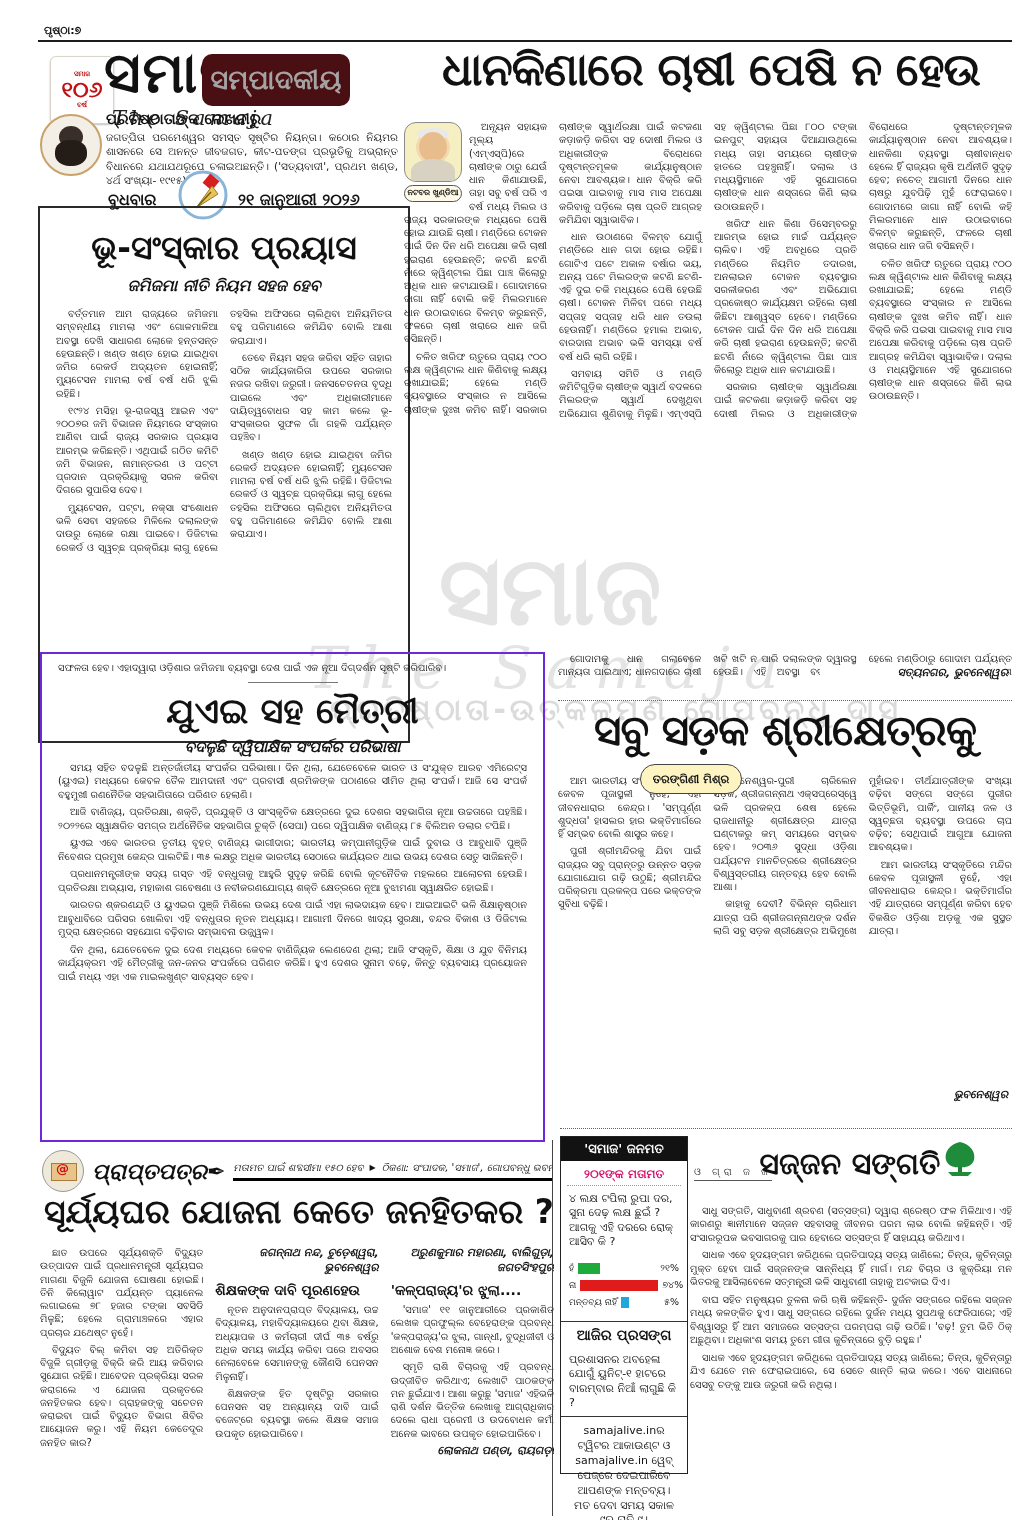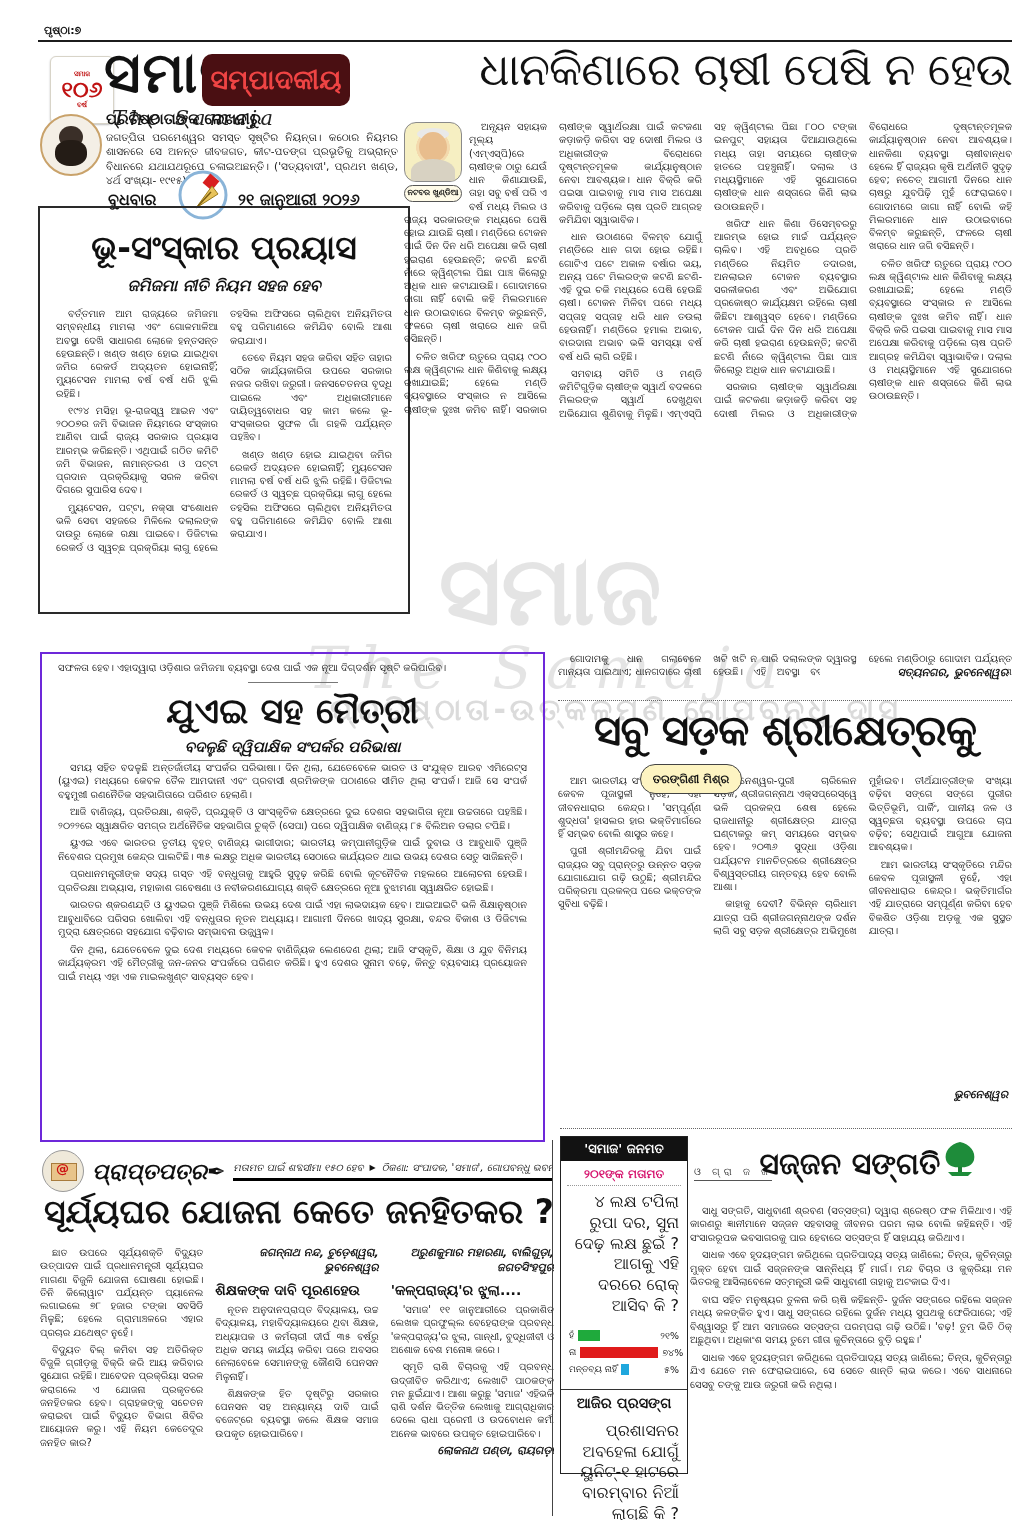--- a/index.html
+++ b/index.html
@@ -10,37 +10,37 @@
   
   .hairline{height:2px;background:#1c1c1c;}
   .page-label{font-size:11px;font-weight:bold;}
   .badge{width:62px;height:66px;border:1px solid #d8d4c8;border-radius:6px;background:#fff;
          box-shadow:0 1px 2px rgba(0,0,0,.25);text-align:center;color:#c01212;line-height:1.05;
          display:flex;flex-direction:column;justify-content:center;}
   .badge .tiny{font-size:7px;font-weight:bold;}
   .badge .big{font-size:22px;font-weight:700;}
   .masthead-title{font-family:"DejaVu Serif",serif;font-size:56px;font-weight:800;letter-spacing:2px;line-height:1;}
   .masthead-script{font-family:"DejaVu Serif",serif;font-style:italic;font-size:21px;letter-spacing:4px;color:#222;}
-  .section-box{background:#4a0f12;color:#ef4444;border-radius:10px;display:flex;align-items:center;justify-content:center;
+  .section-box{background:#4a0f12;color:#a3a3a3;border-radius:10px;display:flex;align-items:center;justify-content:center;
                font-size:27px;font-weight:800;}
   .founder-heading{font-size:15px;font-weight:800;}
   .founder-quote{font-size:10.5px;line-height:1.38;text-align:justify;}
   .dateline{font-size:16px;font-weight:800;}
   
   .col-body{column-gap:12px;font-size:9.9px;line-height:1.34;text-align:justify;overflow:hidden;}
   .para{margin:0 0 4px 0;text-indent:12px;}
   .sig{font-style:italic;font-weight:bold;font-size:11px;text-align:right;}
   .letter-head{font-size:14px;font-weight:800;margin:6px 0 3px 0;}
   
   .ed-box{border:2px solid #2a2a2a;padding:10px 16px;box-sizing:border-box;background:transparent;}
   .ed-title{text-align:center;font-size:33px;font-weight:800;margin-top:10px;}
   .ed-sub{text-align:center;font-size:16px;font-weight:bold;font-style:italic;margin-top:8px;}
   .ed-body{margin-top:12px;column-count:2;height:330px;}
   
-  .lead-headline{text-align:right;font-size:45px;font-weight:400;letter-spacing:-1px;line-height:1.05;}
+  .lead-headline{text-align:center;font-size:45px;font-weight:700;letter-spacing:-1px;line-height:1.05;}
   .lead-body{column-count:4;height:530px;}
   .lead-tail{column-count:3;height:36px;}
   .author-card{float:left;width:58px;margin:2px 7px 4px 0;}
   .author-photo{width:56px;height:58px;border:1px solid #8a8a8a;border-radius:12px;
                 background:radial-gradient(circle at 50% 42%, #f3d9ad 0 38%, #f6efc2 39% 100%);position:relative;overflow:hidden;}
   .author-photo .face{position:absolute;left:14px;top:9px;width:28px;height:30px;border-radius:50%;background:#e8bd8d;}
   .author-photo .hair{position:absolute;left:12px;top:5px;width:32px;height:12px;border-radius:50%;background:#e9e9e9;}
   .author-photo .body{position:absolute;left:6px;top:36px;width:44px;height:24px;border-radius:50% 50% 0 0;background:#d8d2c2;}
   .byline-capsule{margin-top:3px;border:1px solid #555;border-radius:9px;background:#fffbe8;
                   font-size:8px;font-weight:800;text-align:center;padding:2px 0;}
@@ -69,21 +69,21 @@
                 display:flex;gap:6px;align-items:center;white-space:nowrap;overflow:hidden;}
   .letters-info .sep{font-size:8px;}
   .letters-headline{font-size:33px;font-weight:800;}
   .letters-body{column-count:3;height:268px;}
   .vrule{width:1px;background:#444;}
   
   .poll-box{border:1.5px solid #222;box-sizing:border-box;background:#fff;}
   .poll-header{background:#121212;color:#fff;text-align:center;font-size:13px;font-weight:800;padding:4px 2px;}
   .poll-sub{color:#d6146e;text-align:center;font-size:12px;font-weight:800;padding:6px 2px 4px;
             border-bottom:1px dotted #999;margin:0 6px;}
-  .poll-q{font-size:16px;text-align:right;line-height:1.3;padding:6px 8px;}
+  .poll-q{font-size:11px;text-align:left;line-height:1.3;padding:6px 8px;}
   .poll-bars{padding:2px 8px 8px;}
   .poll-row{display:flex;align-items:center;gap:4px;margin:5px 0;font-size:9px;}
   .poll-row .bar{height:11px;flex:0 0 auto;}
   .poll-row .pct{margin-left:auto;font-size:9.5px;}
   .poll-div{border-top:1px solid #333;margin:0;}
   .poll-today-h{font-size:14.5px;font-weight:800;text-align:center;padding:5px 0 3px;}
   .poll-instr{font-size:11px;text-align:center;line-height:1.35;padding:7px 8px;}
   
   .sajjan-kicker{font-size:10px;letter-spacing:4px;border-bottom:1px solid #555;padding-bottom:2px;color:#333;}
   .sajjan-title{text-align:center;font-size:30px;font-weight:800;}
@@ -133,21 +133,21 @@
   <div class="abs z1" style="left:178px;top:170px;">
     <svg width="50" height="50" viewBox="0 0 50 50">
       <circle cx="25" cy="25" r="23" fill="#ffffff" stroke="#8ab4d8" stroke-width="3"></circle>
       <rect x="27" y="6" width="12" height="12" fill="#d81f1f" transform="rotate(40 33 12)"></rect>
       <polygon points="18,38 34,16 40,24" fill="#e8c35a" stroke="#9c7c1e" stroke-width="1"></polygon>
       <line x1="20" y1="36" x2="33" y2="22" stroke="#7a5c10" stroke-width="1.5"></line>
     </svg>
   </div>
   <div class="abs dateline z1" style="left:238px;top:190px;">୨୧ ଜାନୁଆରୀ ୨୦୨୬</div>
 
-  <div class="abs ed-box z1" style="left:38px;top:206px;width:372px;height:408px;">
+  <div class="abs ed-box z1" style="left:38px;top:206px;width:372px;height:537px;">
     <div class="ed-title">ଭୂ-ସଂସ୍କାର ପ୍ରୟାସ</div>
     <div class="ed-sub">ଜମିଜମା ନୀତି ନିୟମ ସହଜ ହେବ</div>
     <div class="ed-body col-body">
         <p class="para">ବର୍ତ୍ତମାନ ଆମ ରାଜ୍ୟରେ ଜମିଜମା ସମ୍ବନ୍ଧୀୟ ମାମଲା ଏବଂ ଗୋଳମାଳିଆ ଅବସ୍ଥା ଦେଖି ସାଧାରଣ ଲୋକେ ହନ୍ତସନ୍ତ ହେଉଛନ୍ତି। ଖଣ୍ଡ ଖଣ୍ଡ ହୋଇ ଯାଇଥିବା ଜମିର ରେକର୍ଡ ଅଦ୍ୟତନ ହୋଇନାହିଁ; ମ୍ୟୁଟେସନ ମାମଲା ବର୍ଷ ବର୍ଷ ଧରି ଝୁଲି ରହିଛି।</p>
         <p class="para">୧୯୨୪ ମସିହା ଭୂ-ରାଜସ୍ୱ ଆଇନ ଏବଂ ୨୦୦୭ର ଜମି ବିଭାଜନ ନିୟମରେ ସଂସ୍କାର ଆଣିବା ପାଇଁ ରାଜ୍ୟ ସରକାର ପ୍ରୟାସ ଆରମ୍ଭ କରିଛନ୍ତି। ଏଥିପାଇଁ ଗଠିତ କମିଟି ଜମି ବିଭାଜନ, ନାମାନ୍ତରଣ ଓ ପଟ୍ଟା ପ୍ରଦାନ ପ୍ରକ୍ରିୟାକୁ ସରଳ କରିବା ଦିଗରେ ସୁପାରିସ ଦେବ।</p>
         <p class="para">ମ୍ୟୁଟେସନ, ପଟ୍ଟା, ନକ୍ସା ସଂଶୋଧନ ଭଳି ସେବା ସହଜରେ ମିଳିଲେ ଦଲାଲଙ୍କ ଦାଉରୁ ଲୋକେ ରକ୍ଷା ପାଇବେ। ଡିଜିଟାଲ ରେକର୍ଡ ଓ ସ୍ୱଚ୍ଛ ପ୍ରକ୍ରିୟା ଲାଗୁ ହେଲେ ତହସିଲ ଅଫିସରେ ଚାଲିଥିବା ଅନିୟମିତତା ବହୁ ପରିମାଣରେ କମିଯିବ ବୋଲି ଆଶା କରାଯାଏ।</p>
         <p class="para">ତେବେ ନିୟମ ସହଜ କରିବା ସହିତ ତାହାର ସଠିକ କାର୍ଯ୍ୟକାରିତା ଉପରେ ସରକାର ନଜର ରଖିବା ଜରୁରୀ। ଜନସଚେତନତା ବୃଦ୍ଧି ପାଇଲେ ଏବଂ ଅଧିକାରୀମାନେ ଦାୟିତ୍ୱବୋଧର ସହ କାମ କଲେ ଭୂ-ସଂସ୍କାରର ସୁଫଳ ଗାଁ ଗହଳି ପର୍ଯ୍ୟନ୍ତ ପହଞ୍ଚିବ।</p>
         <p class="para">ଖଣ୍ଡ ଖଣ୍ଡ ହୋଇ ଯାଇଥିବା ଜମିର ରେକର୍ଡ ଅଦ୍ୟତନ ହୋଇନାହିଁ; ମ୍ୟୁଟେସନ ମାମଲା ବର୍ଷ ବର୍ଷ ଧରି ଝୁଲି ରହିଛି। ଡିଜିଟାଲ ରେକର୍ଡ ଓ ସ୍ୱଚ୍ଛ ପ୍ରକ୍ରିୟା ଲାଗୁ ହେଲେ ତହସିଲ ଅଫିସରେ ଚାଲିଥିବା ଅନିୟମିତତା ବହୁ ପରିମାଣରେ କମିଯିବ ବୋଲି ଆଶା କରାଯାଏ।</p>
       </div>
   </div>

